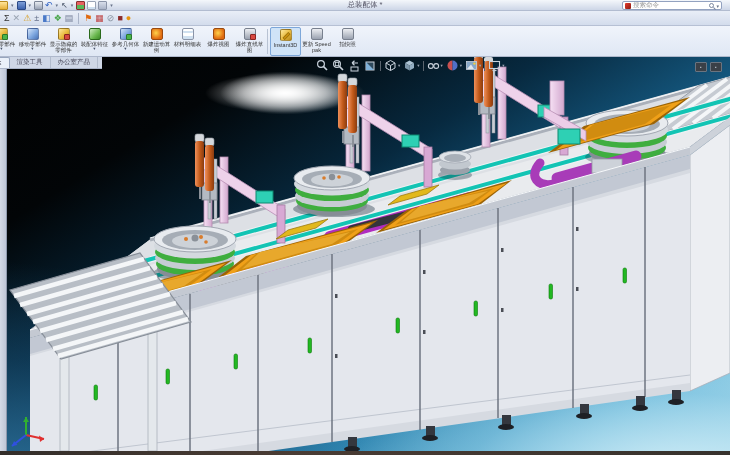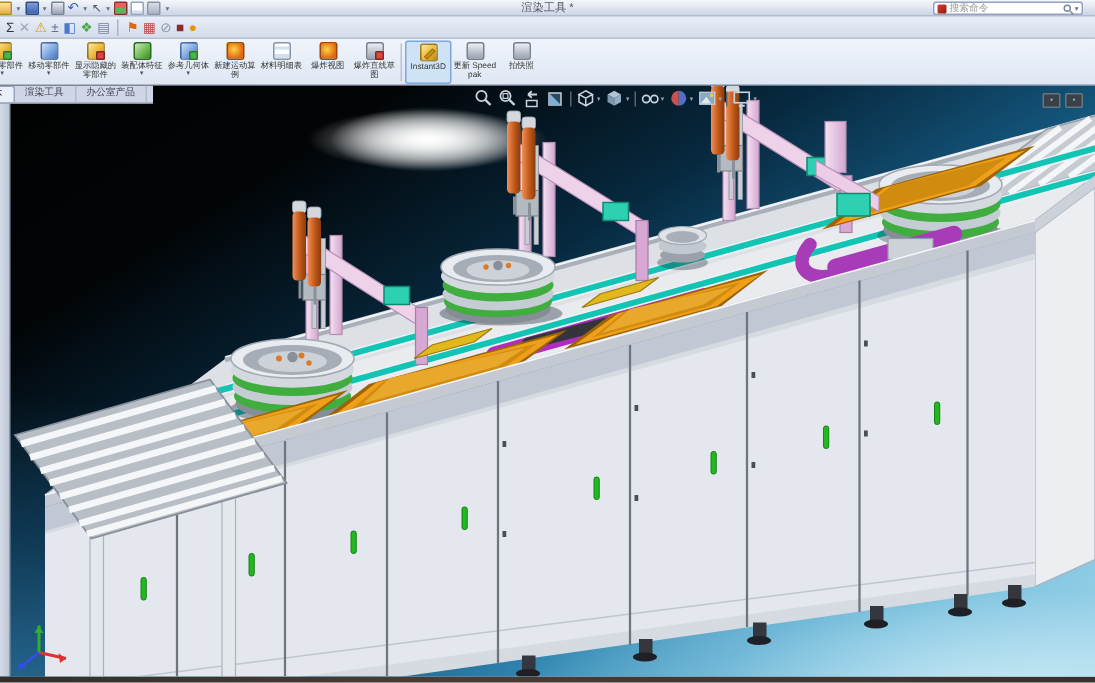--- a/index.html
+++ b/index.html
@@ -93,21 +93,21 @@
       <span class="qi print"></span>
       <span class="qi undo">↶</span>
         <span class="dd">▾</span>
       <span class="qi select">↖</span>
         <span class="dd">▾</span>
       <span class="qi rebuild"></span>
       <span class="qi props"></span>
       <span class="qi opts"></span>
         <span class="dd">▾</span>
     </div>
-    <div class="title">渲染工具 *</div>
+    <div class="title">总装配体 *</div>
     <div class="search">
       <span class="swlogo"></span>
       <span class="ph">搜索命令</span>
       <span class="mag"></span>
       <span class="dd">▾</span>
     </div>
   </div>
 
   <div class="toolbar2">
     <span class="ti" style="color:#333">Σ</span>

